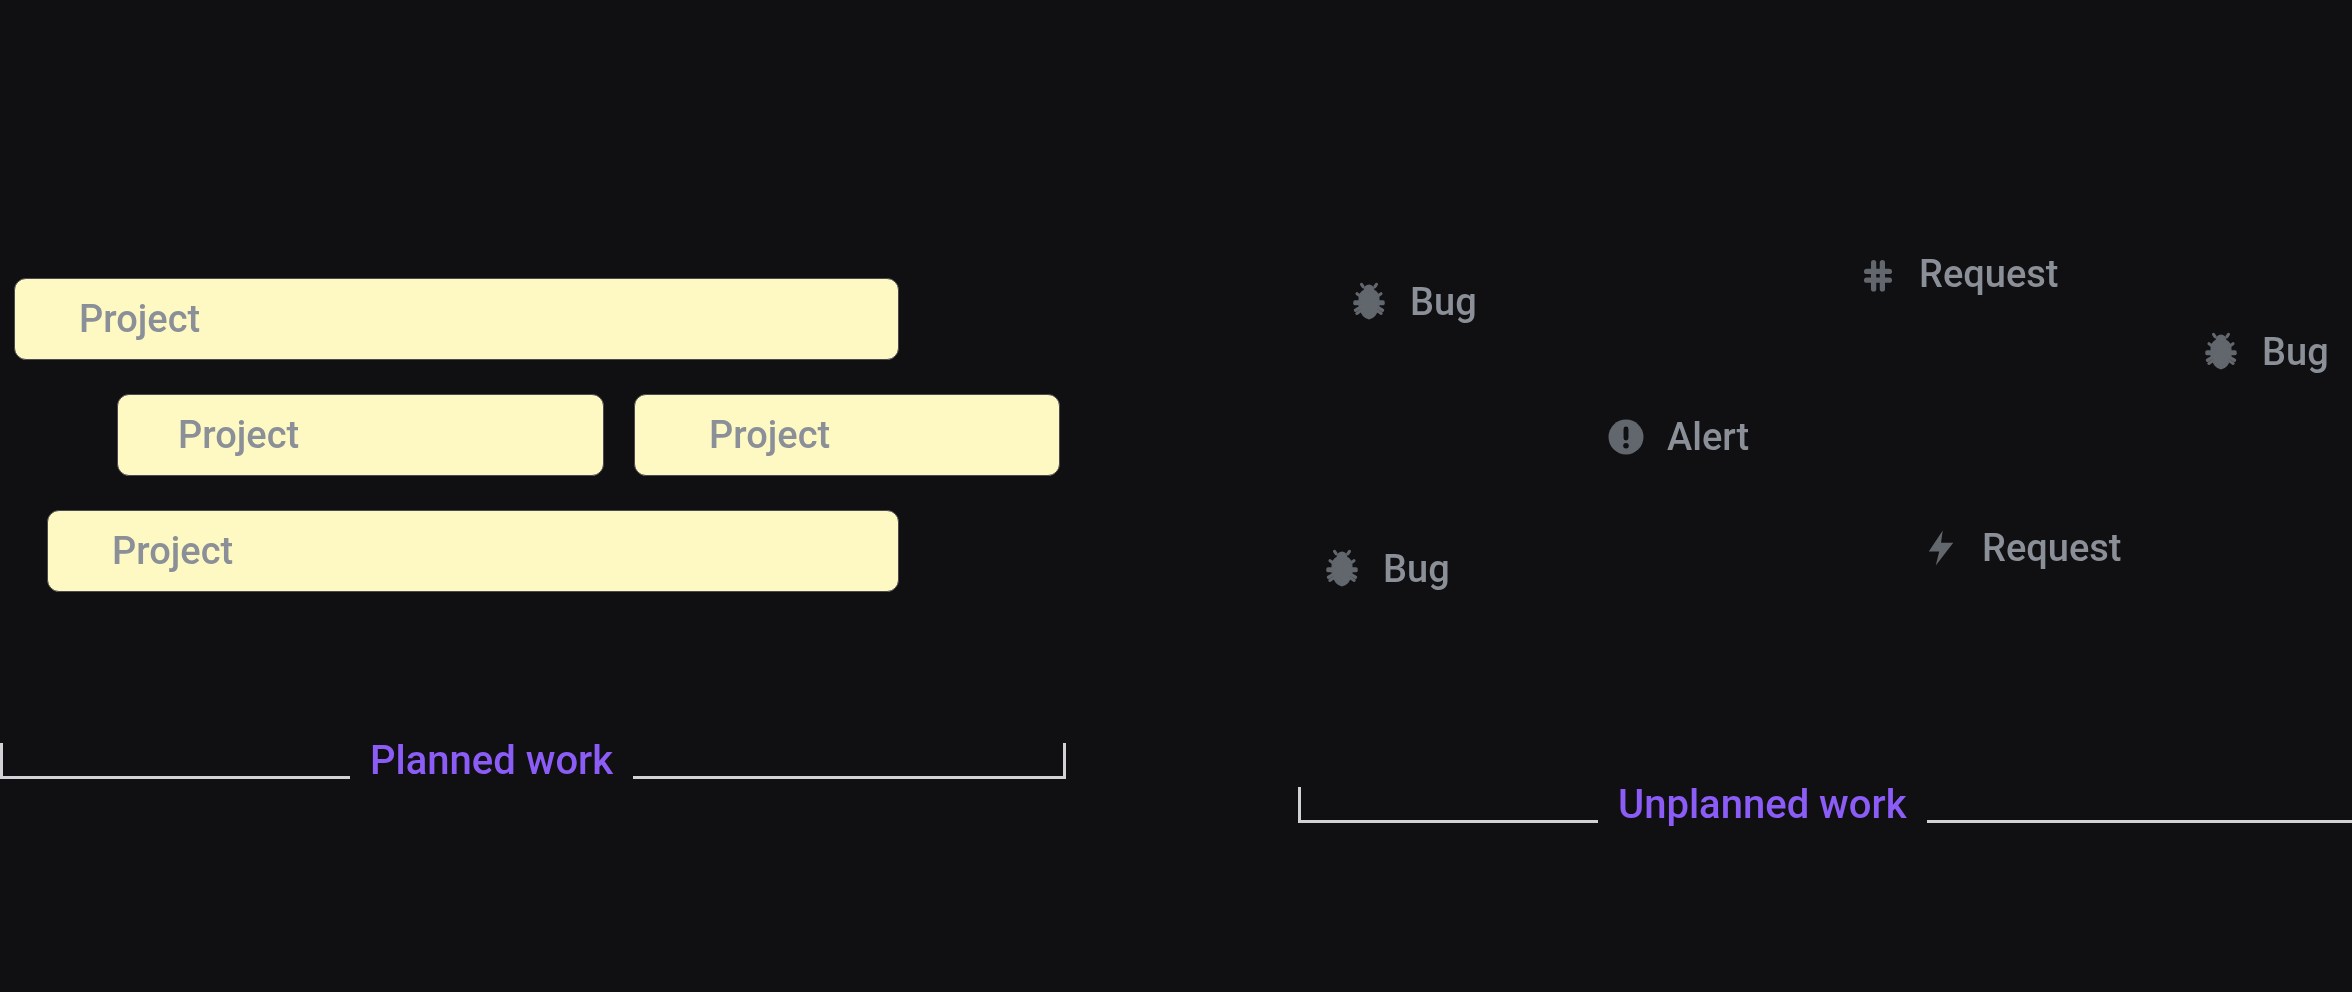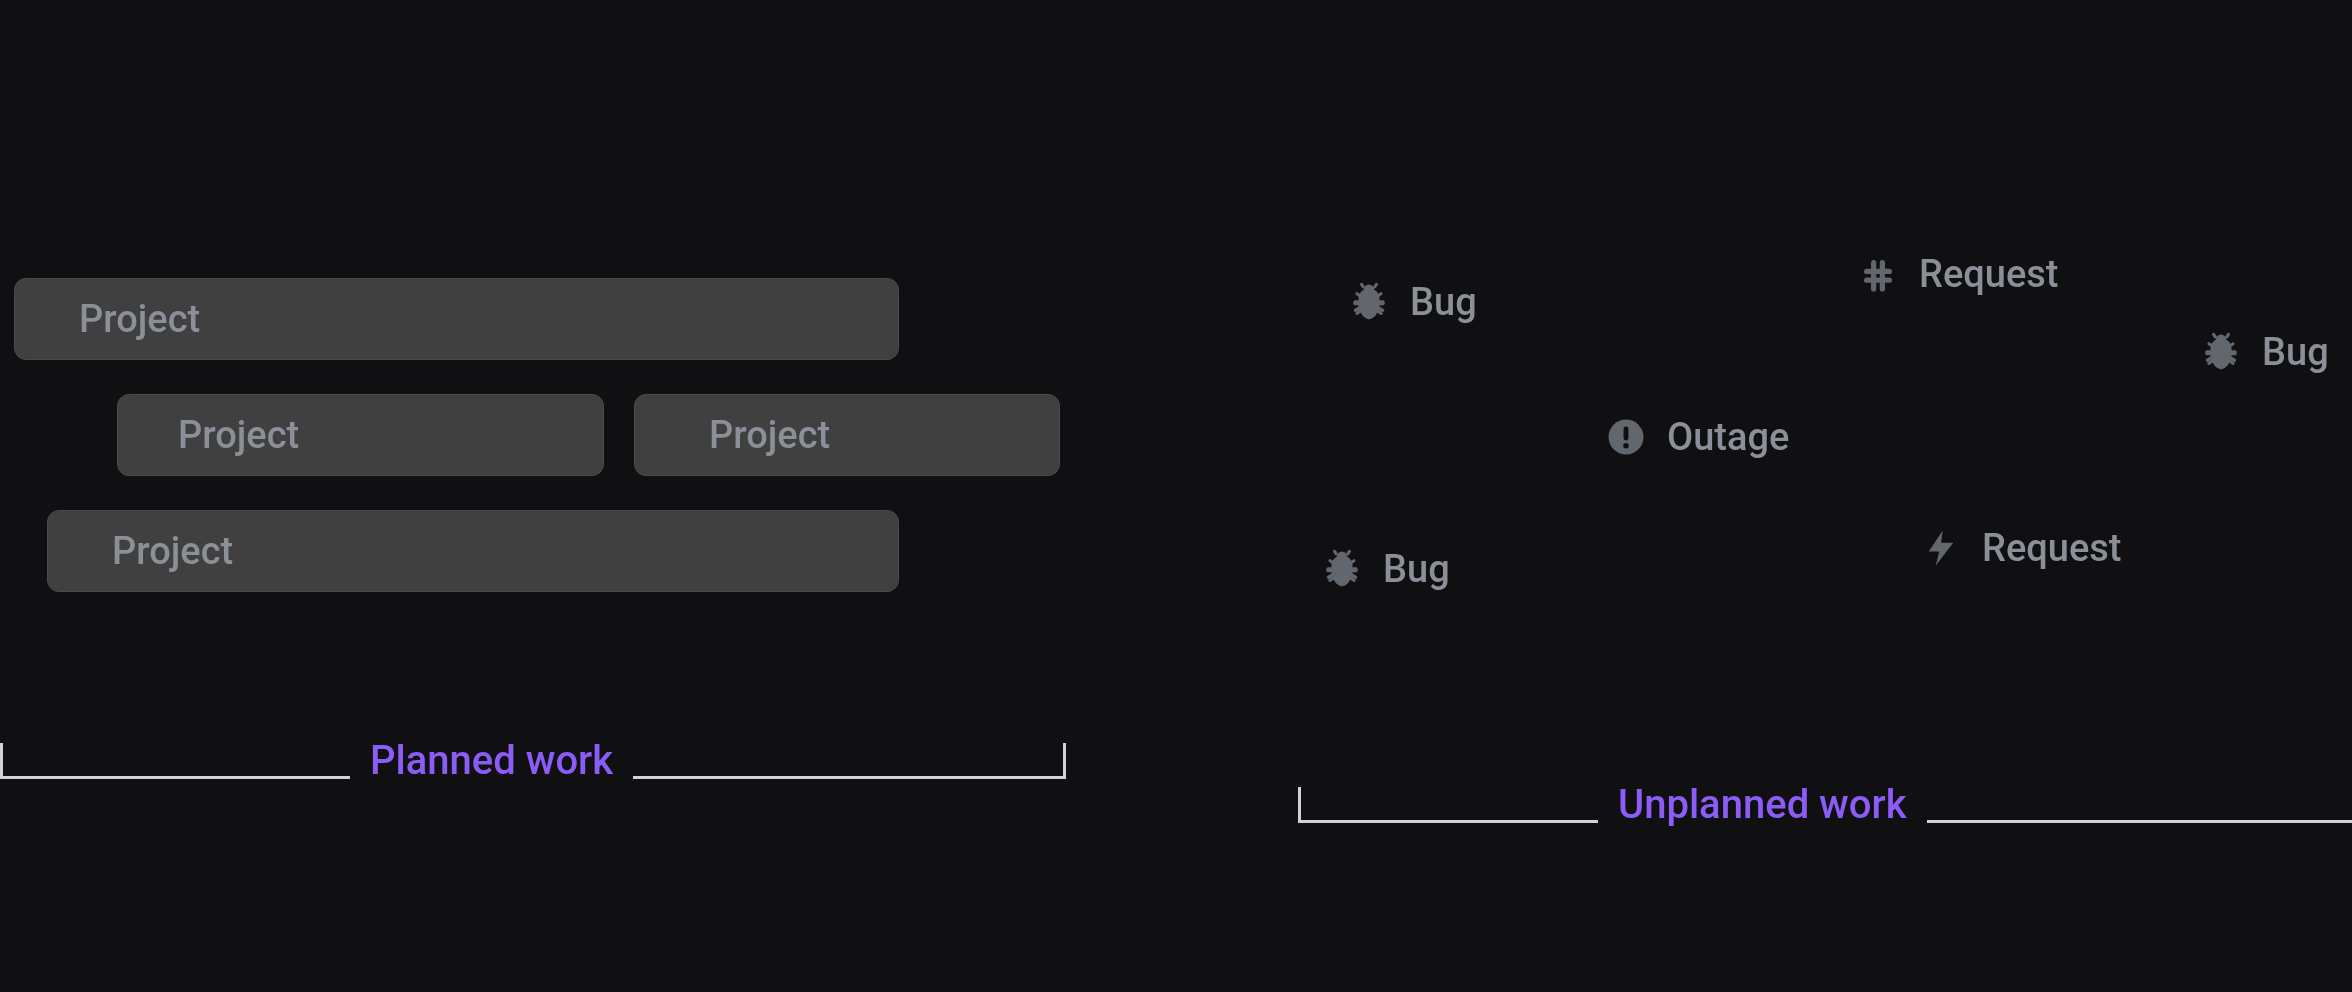--- a/index.html
+++ b/index.html
@@ -16,21 +16,21 @@
   .stage {
     position: relative;
     width: 100%;
     height: 100%;
   }
 
   
   .project-bar {
     position: absolute;
     height: 82px;
-    background: #404040;
+    background: #fef9c3;
     border: 1.5px solid #4a4a50;
     border-radius: 12px;
     display: flex;
     align-items: center;
     padding-left: 64px;
     font-size: 38px;
     font-weight: 500;
     color: #8a8f98;
   }
 
@@ -141,21 +141,21 @@
   <div class="work-item" style="left:1857px; top:252px;text-align:right;">
     <svg viewBox="0 0 24 24">
         <use href="#ico-slack"></use>
       </svg>
     <span>Request</span>
   </div>
   <div class="work-item" style="left:1605px; top:415px;">
     <svg viewBox="0 0 24 24">
         <use href="#ico-alert"></use>
       </svg>
-    <span>Outage</span>
+    <span>Alert</span>
   </div>
   <div class="work-item" style="left:1321px; top:547px;">
     <svg viewBox="0 0 24 24">
         <use href="#ico-bug"></use>
       </svg>
     <span>Bug</span>
   </div>
   <div class="work-item" style="left:1920px; top:526px;">
     <svg viewBox="0 0 24 24">
         <use href="#ico-bolt"></use>

